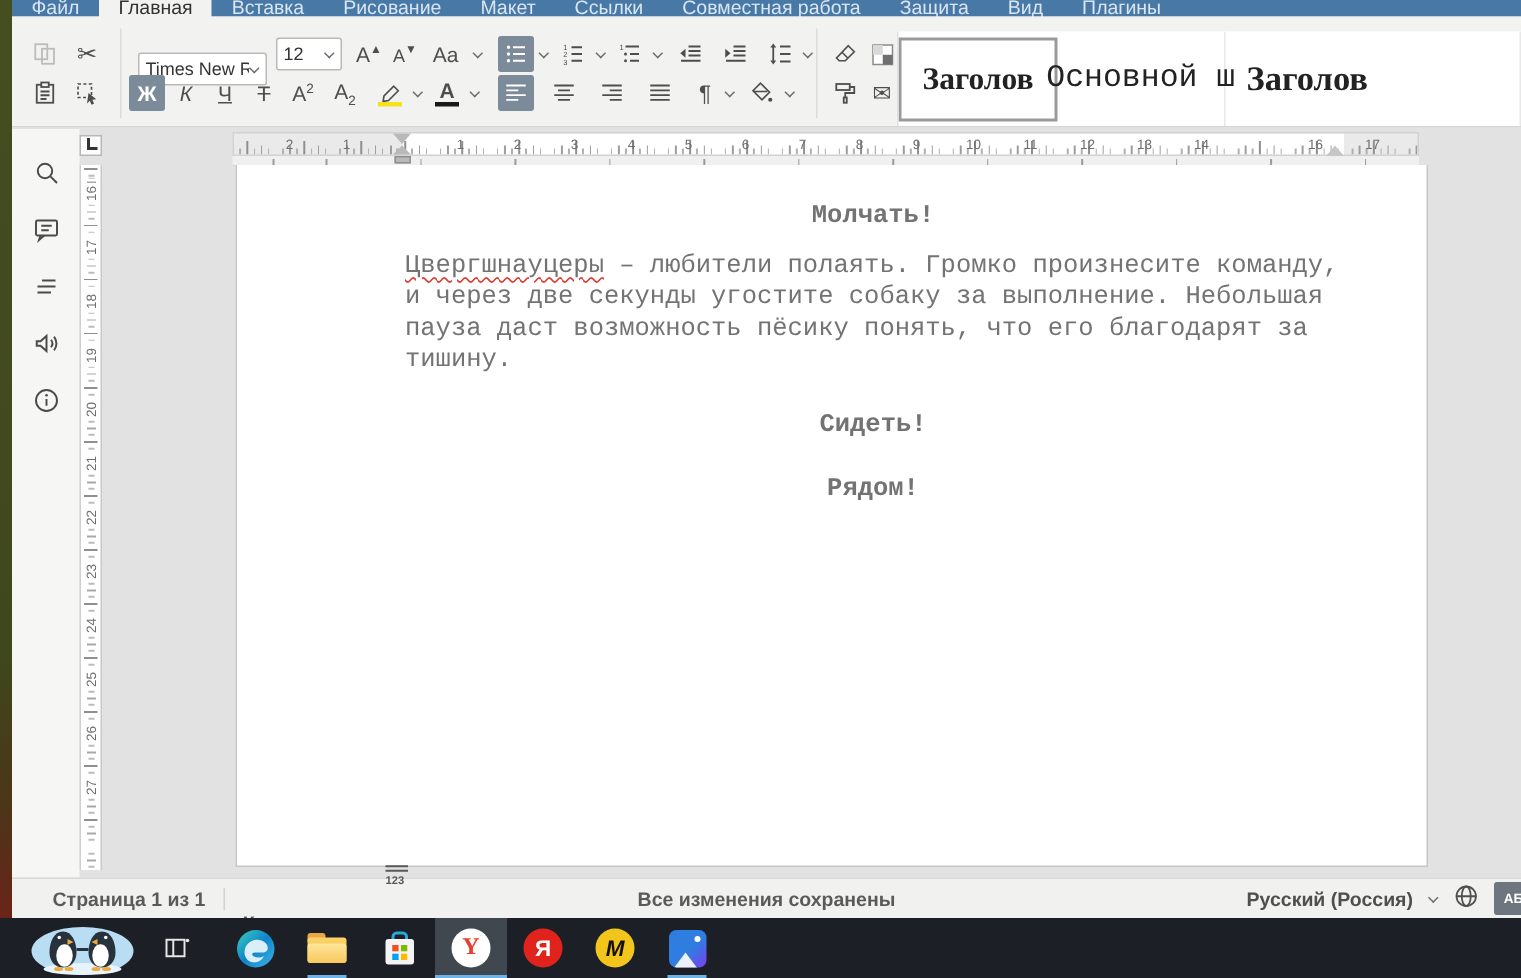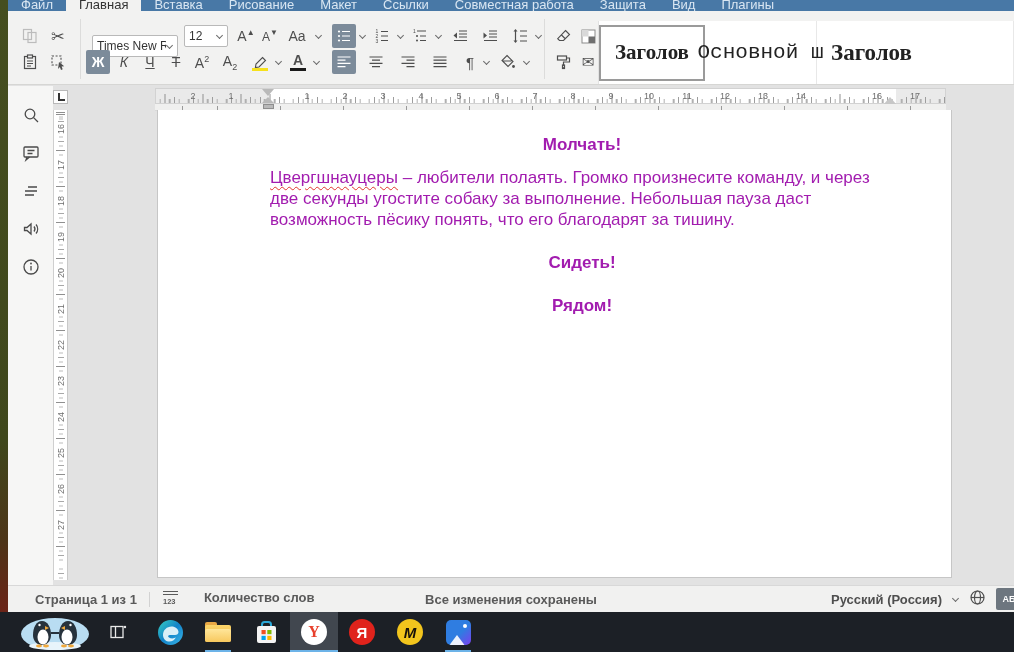--- a/index.html
+++ b/index.html
@@ -84,29 +84,29 @@
 
   
   .mk { position:absolute; width:0; height:0; }
   .mk-first { left:262px; top:89px; border-left:6px solid transparent; border-right:6px solid transparent; border-top:7px solid #b9b9b9; }
   .mk-left-tri { left:262px; top:97px; border-left:6px solid transparent; border-right:6px solid transparent; border-bottom:6px solid #b9b9b9; }
   .mk-left-box { position:absolute; left:263px; top:104px; width:11px; height:5px; background:#b9b9b9; border:1px solid #8e8e8e; }
   .mk-right { left:884px; top:97px; border-left:6px solid transparent; border-right:6px solid transparent; border-bottom:7px solid #c7c7c7; }
 
   
   .page { position:absolute; left:157px; top:110px; width:795px; height:468px; background:#fff; border:1px solid #c6c6c6; border-top:none; }
-  .doc { position:absolute; left:112px; top:24px; width:624px; font-family:Liberation Sans, sans-serif; font-size:17px; line-height:21px; color:#a21caf; }
+  .doc { position:absolute; left:112px; top:24px; width:624px; font-family:Liberation Mono, monospace; font-size:17px; line-height:21px; color:#737373; }
   .doc h3 { font-size:17px; font-weight:bold; text-align:center; margin:22px 0 12px 0; }
   .doc h3:first-child { margin-top:0; }
   .doc p { margin:0 0 0 0; }
   .misspell { text-decoration:underline wavy #e0372c 1px; text-underline-offset:3px; }
 
   
   .statusbar { position:absolute; left:8px; top:585px; right:0; height:27px; background:#f1f1f0; border-top:1px solid #d8d8d8; display:flex; align-items:center; font-size:13px; color:#565656; }
-  .statusbar .grp { display:flex; align-items:flex-start; gap:25px; }
+  .statusbar .grp { display:flex; align-items:flex-end; gap:14px;flex-direction:column; }
   .st-sep { width:1px; height:15px; background:#d2d2d2; margin:0 12px; }
   .st-page { margin-left:27px; font-weight:bold; color:#5a5a5a; }
   .st-center { position:absolute; left:0; right:0; text-align:center; font-weight:bold; color:#5a5a5a; }
   .st-right { margin-left:auto; display:flex; align-items:center; gap:10px; padding-right:2px; position:relative; }
   .spellbadge { width:26px; height:22px; background:#6d767f; color:#fff; font-size:9px; font-weight:bold; display:flex; align-items:center; justify-content:center; border-radius:2px 0 0 2px; margin-right:-10px; }
 
   
   .taskbar { position:absolute; left:0; top:612px; width:1014px; height:40px; background:#1c2026; display:flex; align-items:center; }
   .tb-search { display:flex; align-items:center; gap:14px; padding-left:18px; width:200px; color:#e4e4e4; font-size:15px; }
   .penguins { margin-left:18px; width:74px; height:38px; position:relative; }

